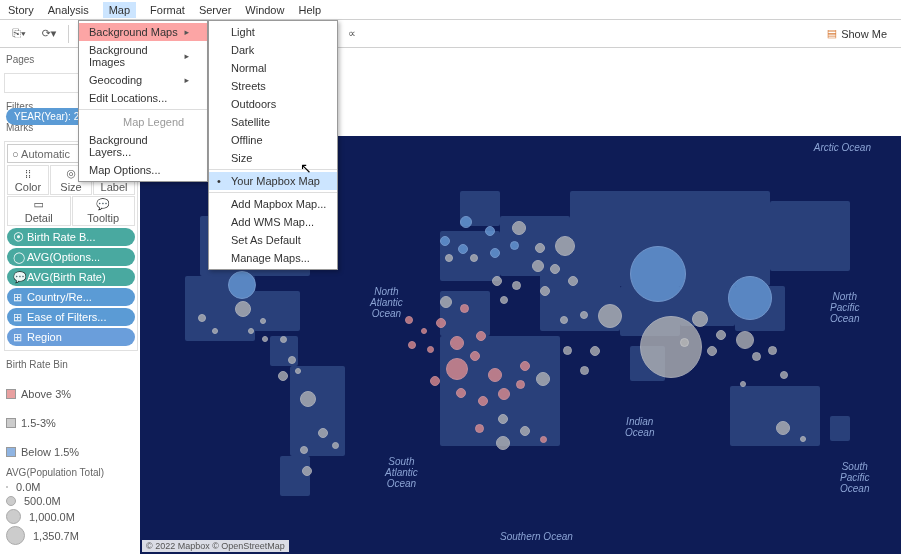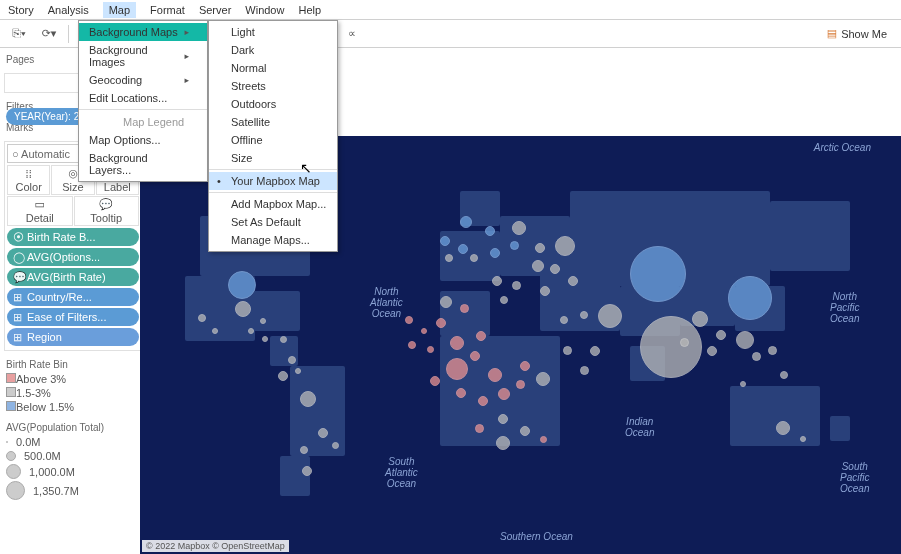--- a/index.html
+++ b/index.html
@@ -12,54 +12,54 @@
 
 
 .toolbar { display: flex; align-items: center; height: 28px; background: #fff; border-bottom: 1px solid #d0d0d0; padding: 0 8px; gap: 8px; }
 .tb-btn { width: 22px; height: 20px; display: flex; align-items: center; justify-content: center; color: #555; border: 1px solid transparent; border-radius: 2px; }
 .tb-sep { width: 1px; height: 18px; background: #d0d0d0; }
 .tb-drop { width: 70px; height: 18px; border: 1px solid #ccc; background: #fff; }
 .tb-spacer { flex: 1; }
 .showme { display: flex; align-items: center; gap: 4px; color: #333; padding: 2px 6px; }
 
 
-.left-panel { position: absolute; left: 0; top: 48px; width: 147px; bottom: 0; background: #fff; border-right: 1px solid #14b8a6; padding: 4px; display: flex; flex-direction: column; gap: 6px; overflow: hidden; }
+.left-panel { position: absolute; left: 0; top: 48px; width: 147px; bottom: 0; background: #fff; border-right: 5px solid #14b8a6; padding: 4px; display: flex; flex-direction: column; gap: 6px; overflow: hidden; }
 .panel-label { color: #666; font-size: 10px; padding: 2px 2px; }
 .panel-box { border: 1px solid #e0e0e0; padding: 2px; }
 .marks-dd { border: 1px solid #ccc; padding: 2px 4px; display: flex; align-items: center; justify-content: space-between; color: #666; }
 .marks-grid { display: grid; grid-template-columns: repeat(3, 1fr); gap: 1px; margin-top: 2px; }
 .marks-cell { border: 1px solid #e0e0e0; height: 30px; display: flex; flex-direction: column; align-items: center; justify-content: center; font-size: 9px; color: #555; gap: 1px; }
 .marks-cell .ic { font-size: 11px; }
 .marks-grid2 { display: grid; grid-template-columns: repeat(2, 1fr); gap: 1px; margin-top: 1px; }
 
 .pill { display: flex; align-items: center; gap: 4px; border-radius: 9px; padding: 2px 6px; color: #fff; font-size: 10px; margin: 2px 0; height: 18px; overflow: hidden; white-space: nowrap; }
 .pill .pic { width: 10px; color: #fff; opacity: 0.9; }
 .pill-teal { background: #49a9a0; }
 .pill-blue { background: #5b9bd5; }
 .pill-navblue { background: #6a9edb; }
 
-.legend-row { display: flex; align-items: flex-start; padding: 1px 2px; color: #555; font-size: 10px; }
+.legend-row { display: flex; align-items: center; gap: 5px; padding: 1px 2px; color: #555; font-size: 10px; margin-top: 15px; }
 .leg-sq { width: 10px; height: 10px; border: 1px solid #999; }
 
 .size-row { display: flex; align-items: center; gap: 8px; padding: 1px 2px; color: #555; font-size: 10px; }
 .size-circ { border-radius: 50%; background: #ccc; border: 1px solid #aaa; }
 
 
 .canvas-area { position: absolute; left: 140px; top: 48px; right: 0; bottom: 0; background: #fff; }
 .sheet-title { padding: 10px 14px 6px; color: #666; font-size: 15px; }
 .map-wrap { position: absolute; left: 0; right: 0; top: 88px; bottom: 0; background: #0e1c56; overflow: hidden; }
 .attribution { position: absolute; left: 2px; bottom: 2px; background: rgba(255,255,255,0.85); color: #555; font-size: 9px; padding: 1px 4px; }
 
 
 .year-pill { position: absolute; left: 6px; top: 108px; background: #5b9bd5; color: #fff; border-radius: 10px; padding: 3px 8px; font-size: 10px; z-index: 20; }
 
 
 .dd1 { position: absolute; left: 78px; top: 20px; width: 130px; background: #fff; border: 1px solid #999; box-shadow: 2px 2px 4px rgba(0,0,0,0.25); z-index: 50; padding: 2px 0; }
 .dd1-item { padding: 3px 18px 3px 10px; color: #333; display: flex; justify-content: space-between; align-items: center; }
-.dd1-item.hl { background: #14b8a6; }
+.dd1-item.hl { background: #fca5a5; }
 .dd1-item.section { color: #999; padding-top: 4px; padding-left: 44px; }
 .dd1-sep { height: 1px; background: #ddd; margin: 2px 0; }
 .arrow-r::after { content: "▸"; font-size: 9px; color: #555; }
 
 .dd2 { position: absolute; left: 208px; top: 20px; width: 130px; background: #fff; border: 1px solid #999; box-shadow: 2px 2px 4px rgba(0,0,0,0.25); z-index: 51; padding: 2px 0; }
 .dd2-item { padding: 3px 10px 3px 22px; color: #333; position: relative; }
 .dd2-item.hl { background: #cce5ff; }
 .dd2-item .dot::before { content: "•"; position: absolute; left: 8px; color: #333; }
 .dd2-sep { height: 1px; background: #ddd; margin: 2px 0; }
 
@@ -345,37 +345,38 @@
       <span>Geocoding</span>
     </div>
     <div class="dd1-item">
       <span>Edit Locations...</span>
     </div>
     <div class="dd1-sep"></div>
     <div class="dd1-item section">
       <span>Map Legend</span>
     </div>
     <div class="dd1-item">
+      <span>Background Layers...</span>
+    </div>
+    <div class="dd1-item">
       <span>Map Options...</span>
-    </div>
-    <div class="dd1-item">
-      <span>Background Layers...</span>
     </div>
   </div>
 
 <div class="dd2" id="dd2">
     <div class="dd2-item">Light</div>
     <div class="dd2-item">Dark</div>
     <div class="dd2-item">Normal</div>
     <div class="dd2-item">Streets</div>
     <div class="dd2-item">Outdoors</div>
     <div class="dd2-item">Satellite</div>
     <div class="dd2-item">Offline</div>
     <div class="dd2-item">Size</div>
     <div class="dd2-sep"></div>
     <div class="dd2-item hl"><span class="dot"></span>Your Mapbox Map</div>
     <div class="dd2-sep"></div>
     <div class="dd2-item">Add Mapbox Map...</div>
+    <div class="dd2-item">Add WMS Map...</div>
     <div class="dd2-item">Set As Default</div>
     <div class="dd2-item">Manage Maps...</div>
   </div>
 
 <div class="cursor">↖</div>
 
 </body></html>

